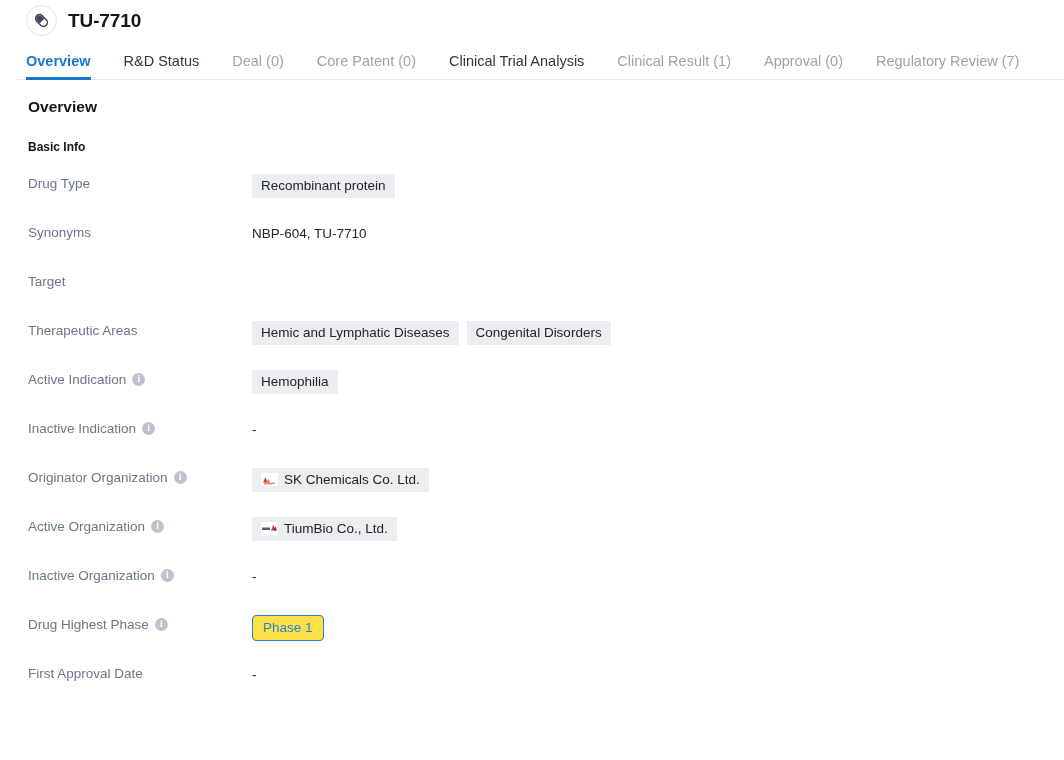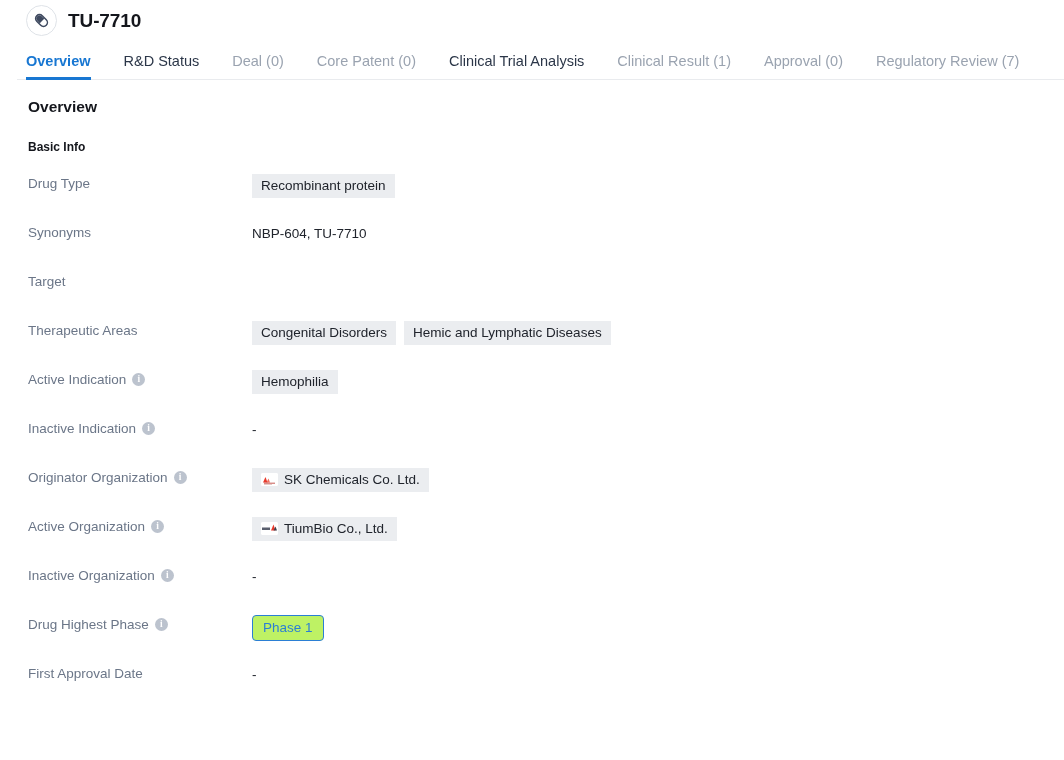--- a/index.html
+++ b/index.html
@@ -178,21 +178,21 @@
     color: #20242c;
     padding-top: 3px;
   }
   .phase-badge {
     border: 1px solid #2b7fd4;
     color: #2b7fd4;
     border-radius: 4px;
     padding: 4px 10px;
     font-size: 13.5px;
     line-height: 1.2;
-    background: #bef264;
+    background: #fde047;
     display: inline-block;
     cursor: pointer;
     white-space: nowrap;
   }
 </style>
 </head>
 <body>
 
 <div class="page">
 
@@ -247,22 +247,22 @@
         <span>Target</span>
       </div>
     </div>
 
 
     <div class="row">
       <div class="row-label">
         <span>Therapeutic Areas</span>
       </div>
       <div class="row-value">
+        <span class="chip">Hemic and Lymphatic Diseases</span>
         <span class="chip">Congenital Disorders</span>
-        <span class="chip">Hemic and Lymphatic Diseases</span>
       </div>
     </div>
 
     <div class="row">
       <div class="row-label">
         <span>Active Indication</span>
         <span class="info-icon">i</span>
       </div>
       <div class="row-value">
         <span class="chip">Hemophilia</span>

